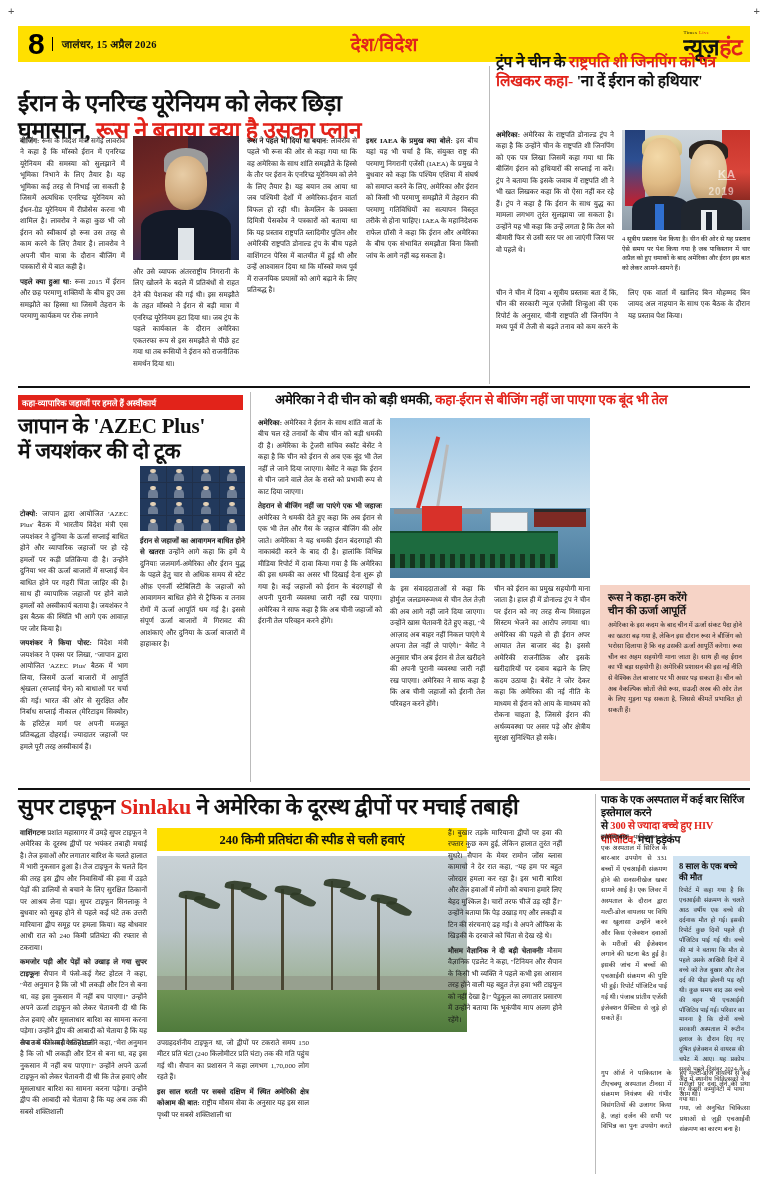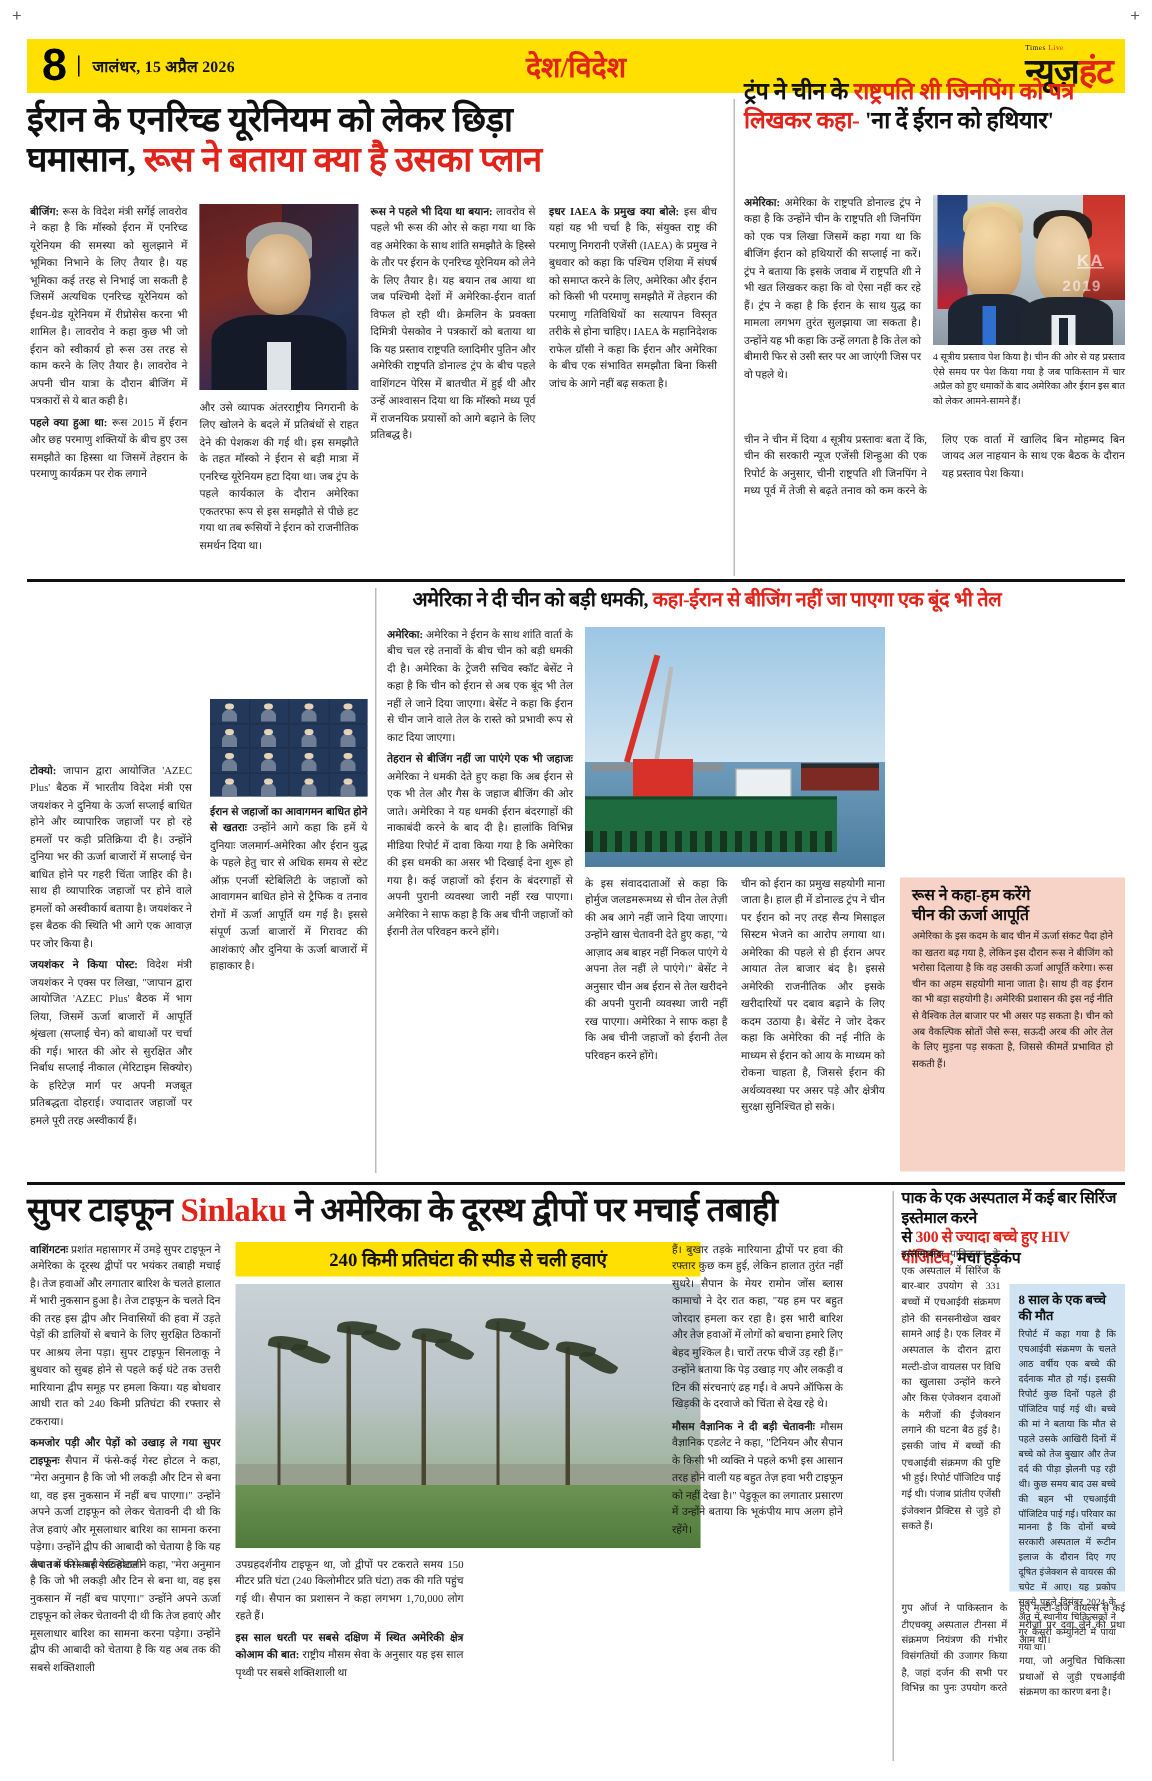--- a/index.html
+++ b/index.html
@@ -156,21 +156,21 @@
       <span class="logo-sup">
         <span>Times</span> <span class="rd">Live</span>
       </span>
       <span class="logo-main">
         <span class="b">न्यूज़</span><span class="r">हंट</span>
       </span>
     </span>
   </div>
 
   <div style="position:absolute;left:18px;top:66px;width:466px;">
-    <div class="hl" style="font-size:23px;line-height:1.18;">
+    <div class="hl" style="font-size:23px;line-height:1.18;margin-top:24px;">
       <div>ईरान के एनरिच्ड यूरेनियम को लेकर छिड़ा</div>
       <div><span>घमासान,</span> <span class="r">रूस ने बताया क्या है उसका प्लान</span></div>
     </div>
   </div>
 
   <div class="body-col" style="position:absolute;left:20px;top:136px;width:105px;">
     <b>बीजिंग:</b> <span>रूस के विदेश मंत्री सर्गेई लावरोव ने कहा है कि मॉस्को ईरान में एनरिच्ड यूरेनियम की समस्या को सुलझाने में भूमिका निभाने के लिए तैयार है। यह भूमिका कई तरह से निभाई जा सकती है जिसमें अत्यधिक एनरिच्ड यूरेनियम को ईंधन-ग्रेड यूरेनियम में रीप्रोसेस करना भी शामिल है। लावरोव ने कहा कुछ भी जो ईरान को स्वीकार्य हो रूस उस तरह से काम करने के लिए तैयार है। लावरोव ने अपनी चीन यात्रा के दौरान बीजिंग में पत्रकारों से ये बात कही है।</span>
     <span style="display:block;height:3px;"></span>
     <b>पहले क्या हुआ था:</b> <span>रूस 2015 में ईरान और छह परमाणु शक्तियों के बीच हुए उस समझौते का हिस्सा था जिसमें तेहरान के परमाणु कार्यक्रम पर रोक लगाने</span>
   </div>
@@ -225,20 +225,27 @@
   </div>
 
   <div class="cap" style="position:absolute;left:622px;top:234px;width:128px;">4 सूत्रीय प्रस्ताव पेश किया है। चीन की ओर से यह प्रस्ताव ऐसे समय पर पेश किया गया है जब पाकिस्तान में चार अप्रैल को हुए धमाकों के बाद अमेरिका और ईरान इस बात को लेकर आमने-सामने हैं।</div>
 
   <div class="body-col" style="position:absolute;left:496px;top:288px;width:254px;column-count:2;column-gap:10px;">
     <span>चीन ने चीन में दिया 4 सूत्रीय प्रस्तावः बता दें कि, चीन की सरकारी न्यूज एजेंसी शिन्हुआ की एक रिपोर्ट के अनुसार, चीनी राष्ट्रपति शी जिनपिंग ने मध्य पूर्व में तेजी से बढ़ते तनाव को कम करने के लिए एक वार्ता में खालिद बिन मोहम्मद बिन जायद अल नाहयान के साथ एक बैठक के दौरान यह प्रस्ताव पेश किया।</span>
   </div>
 
   <div class="rule2" style="position:absolute;left:18px;top:386px;width:732px;"></div>
 
+  <div style="position:absolute;left:18px;top:392px;width:225px;">
+    <span class="kicker" style="font-size:8.4px;width:225px;box-sizing:border-box;">कहा-व्यापारिक जहाजों पर हमले हैं अस्वीकार्य</span>
+    <div class="hl" style="font-size:21px;line-height:1.2;margin-top:4px;">
+      <div>जापान के 'AZEC Plus'</div>
+      <div>में जयशंकर की दो टूक</div>
+    </div>
+  </div>
 
   <div class="body-col" style="position:absolute;left:20px;top:466px;width:108px;margin-top:43px;">
     <b>टोक्यो:</b> <span>जापान द्वारा आयोजित 'AZEC Plus' बैठक में भारतीय विदेश मंत्री एस जयशंकर ने दुनिया के ऊर्जा सप्लाई बाधित होने और व्यापारिक जहाजों पर हो रहे हमलों पर कड़ी प्रतिक्रिया दी है। उन्होंने दुनिया भर की ऊर्जा बाजारों में सप्लाई चेन बाधित होने पर गहरी चिंता जाहिर की है। साथ ही व्यापारिक जहाजों पर होने वाले हमलों को अस्वीकार्य बताया है। जयशंकर ने इस बैठक की स्थिति भी आगे एक आवाज़ पर जोर किया है।</span>
     <span style="display:block;height:3px;"></span>
     <b>जयशंकर ने किया पोस्ट:</b> <span>विदेश मंत्री जयशंकर ने एक्स पर लिखा, "जापान द्वारा आयोजित 'AZEC Plus' बैठक में भाग लिया, जिसमें ऊर्जा बाजारों में आपूर्ति श्रृंखला (सप्लाई चेन) को बाधाओं पर चर्चा की गई। भारत की ओर से सुरक्षित और निर्बाध सप्लाई नीकाल (मेरिटाइम सिक्योर) के हरिटेज़ मार्ग पर अपनी मजबूत प्रतिबद्धता दोहराई। ज्यादातर जहाजों पर हमले पूरी तरह अस्वीकार्य हैं।</span>
   </div>
 
   <div class="photo ph-grid" style="left:140px;top:466px;width:105px;height:65px;">
     <i></i>
       <i></i>

